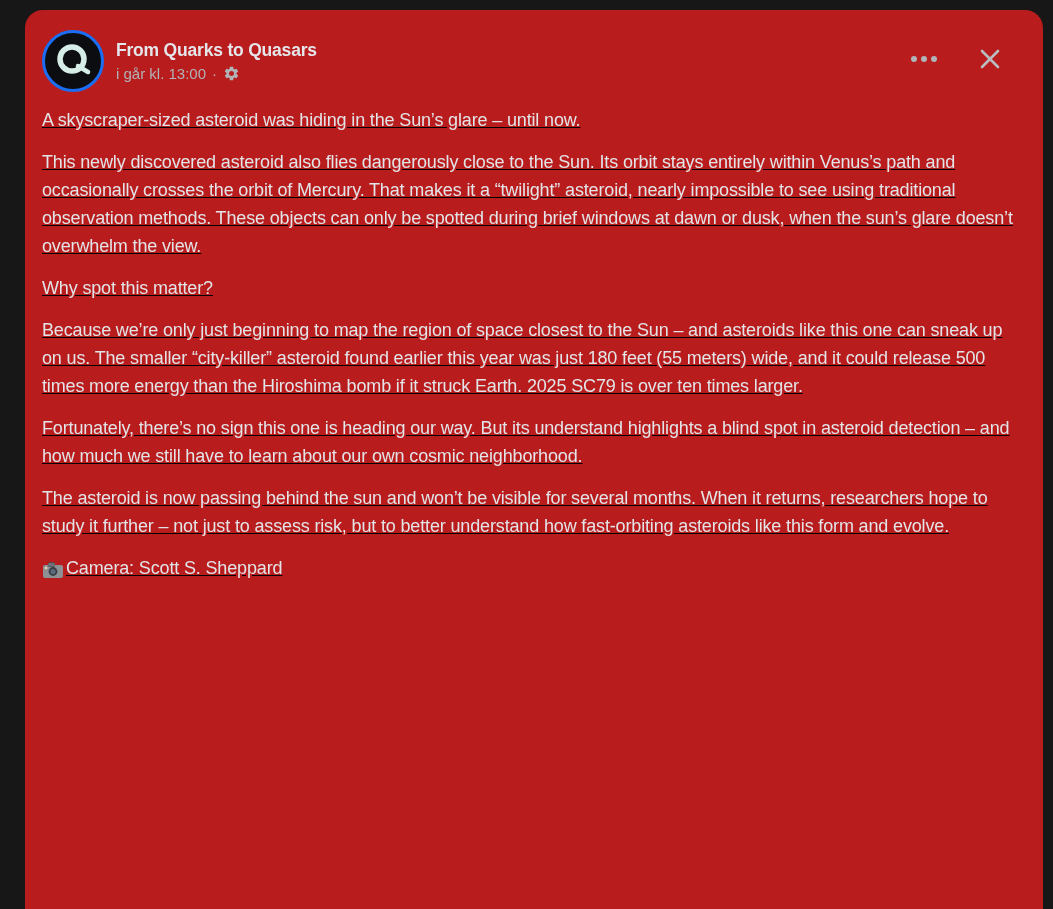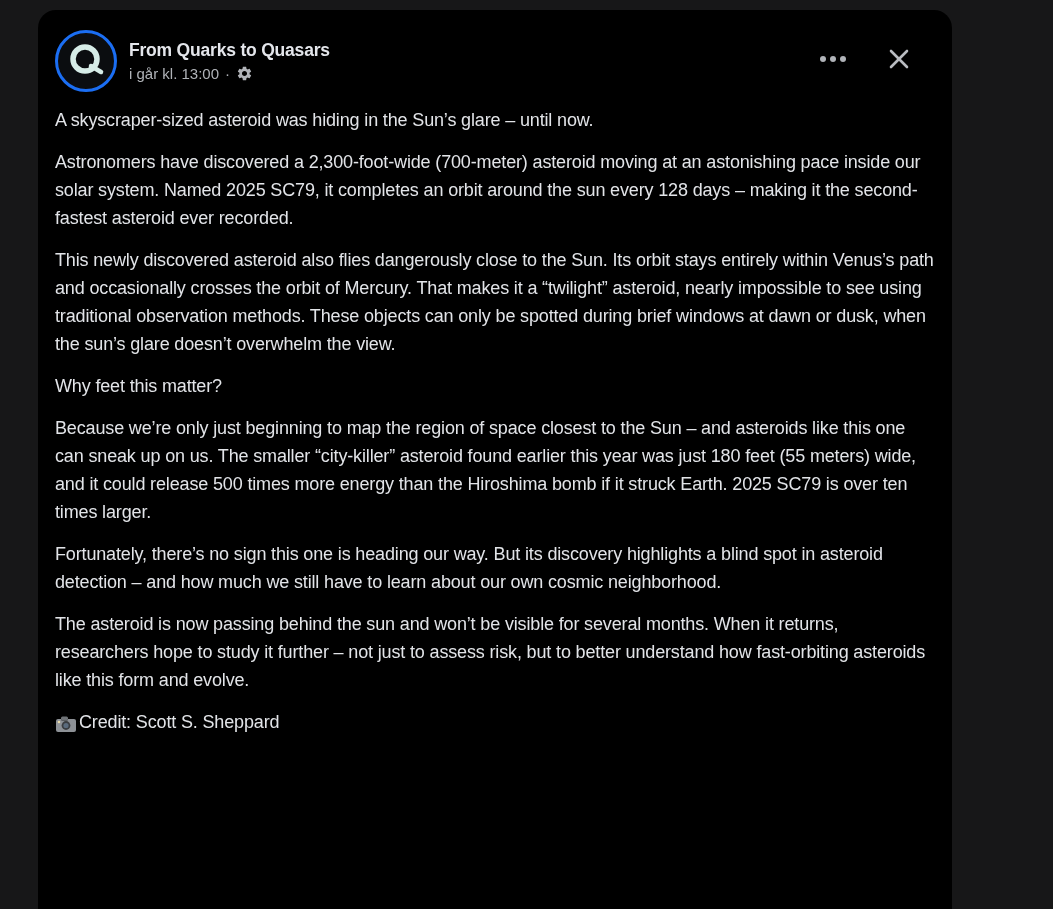--- a/index.html
+++ b/index.html
@@ -5,23 +5,23 @@
   * { margin:0; padding:0; box-sizing:border-box; }
   html,body { width:1053px; height:909px; }
   body {
     background:#171718;
     font-family:"Liberation Sans", sans-serif;
     overflow:hidden;
     position:relative;
   }
   .card {
     position:absolute;
-    left:38px; top:10px;
-    width:914px; height:899px;
-    background:#000000;
+    left:25px; top:10px;
+    width:1018px; height:899px;
+    background:#b91c1c;
     border-radius:18px 18px 0 0;
   }
   
   .header {
     position:relative;
     display:flex;
     align-items:center;
     padding:20px 17px 4px 17px;
   }
   .avatar {
@@ -118,34 +118,33 @@
             <line x1="7" y1="7" x2="23" y2="23" stroke="#b9bcc1" stroke-width="2.6" stroke-linecap="round"></line>
             <line x1="23" y1="7" x2="7" y2="23" stroke="#b9bcc1" stroke-width="2.6" stroke-linecap="round"></line>
           </svg>
         </span>
       </div>
     </div>
   </div>
 
   <div class="post-body">
     <p>A skyscraper-sized asteroid was hiding in the Sun’s glare – until now.</p>
-    <p>Astronomers have discovered a 2,300-foot-wide (700-meter) asteroid moving at an astonishing pace inside our solar system. Named 2025 SC79, it completes an orbit around the sun every 128 days – making it the second-fastest asteroid ever recorded.</p>
     <p>This newly discovered asteroid also flies dangerously close to the Sun. Its orbit stays entirely within Venus’s path and occasionally crosses the orbit of Mercury. That makes it a “twilight” asteroid, nearly impossible to see using traditional observation methods. These objects can only be spotted during brief windows at dawn or dusk, when the sun’s glare doesn’t overwhelm the view.</p>
-    <p>Why feet this matter?</p>
+    <p>Why spot this matter?</p>
     <p>Because we’re only just beginning to map the region of space closest to the Sun – and asteroids like this one can sneak up on us. The smaller “city-killer” asteroid found earlier this year was just 180 feet (55 meters) wide, and it could release 500 times more energy than the Hiroshima bomb if it struck Earth. 2025 SC79 is over ten times larger.</p>
-    <p>Fortunately, there’s no sign this one is heading our way. But its discovery highlights a blind spot in asteroid detection – and how much we still have to learn about our own cosmic neighborhood.</p>
+    <p>Fortunately, there’s no sign this one is heading our way. But its understand highlights a blind spot in asteroid detection – and how much we still have to learn about our own cosmic neighborhood.</p>
     <p>The asteroid is now passing behind the sun and won’t be visible for several months. When it returns, researchers hope to study it further – not just to assess risk, but to better understand how fast-orbiting asteroids like this form and evolve.</p>
     <p class="credit-line">
       <span class="camera-emoji">
         <svg width="22" height="18" viewBox="0 0 22 18">
           <rect x="1" y="4" width="20" height="13" rx="2" fill="#8d9196"></rect>
           <rect x="6" y="1.5" width="7" height="4" rx="1.5" fill="#6e7control2"></rect>
           <rect x="6" y="1.5" width="7" height="4" rx="1.5" fill="#6e7276"></rect>
           <circle cx="11" cy="10.5" r="4.4" fill="#3a3d41"></circle>
           <circle cx="11" cy="10.5" r="2.6" fill="#5a6b7d"></circle>
           <circle cx="4" cy="7" r="1.3" fill="#e8d9a8"></circle>
         </svg>
       </span>
-      <span>Credit:  Scott S. Sheppard</span>
+      <span>Camera:  Scott S. Sheppard</span>
     </p>
   </div>
 
 </div>
 
 </body></html>

